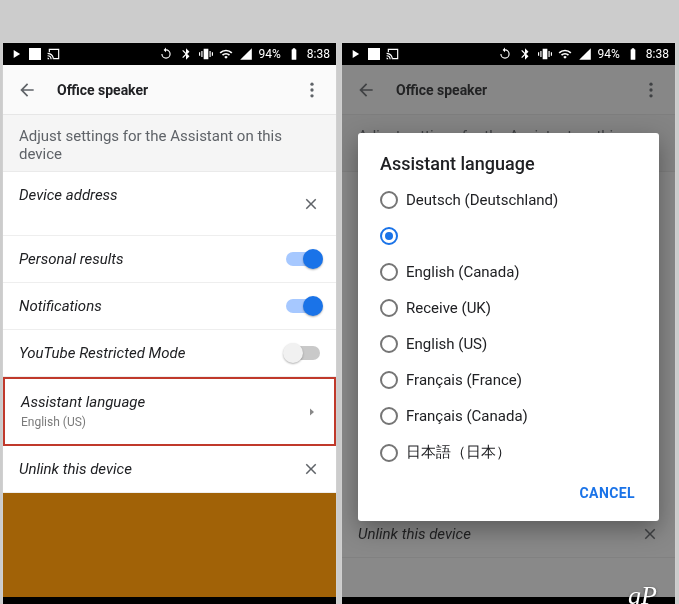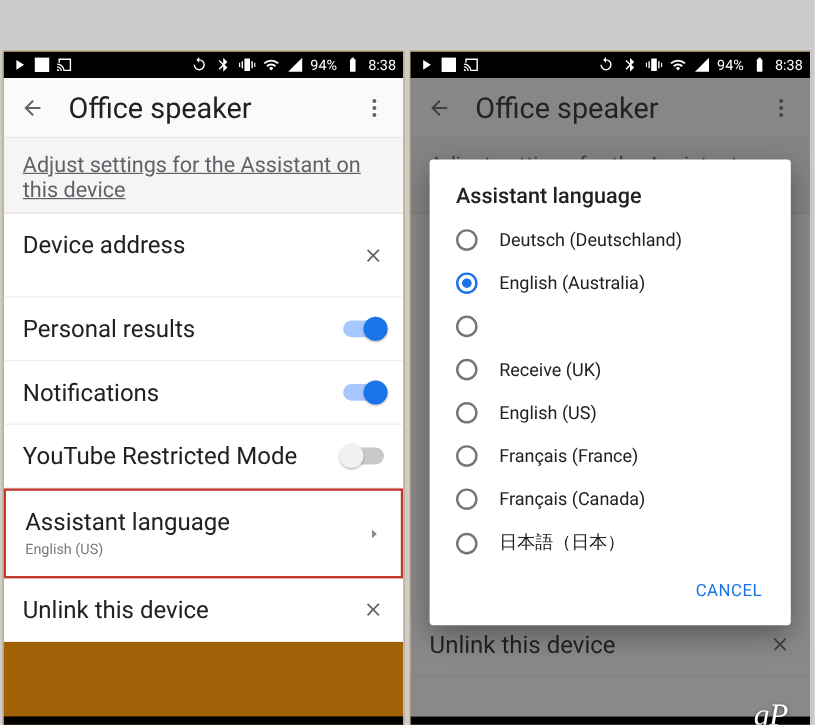--- a/index.html
+++ b/index.html
@@ -37,42 +37,41 @@
   
   .appbar {
     height: 50px;
     background: #fafafa;
     display: flex;
     align-items: center;
     padding: 0 14px;
     gap: 20px;
     border-bottom: 1px solid #e6e6e6;
   }
-  .appbar .title { font-size: 24px; color: #202124; flex: 1; font-weight: 400; }
+  .appbar .title { font-size: 14px; color: #202124; flex: 1; font-weight: 700; }
   .appbar svg { width: 20px; height: 20px; fill: #5f6368; }
 
   .subhead {
-    font-size: 18px;
+    font-size: 15px;
     color: #5f6368;
     padding: 12px 16px 8px;
     background: #f5f5f5;
     border-bottom: 1px solid #eaeaea;
-    text-decoration: underline;
   }
 
   .list { background: #fff; }
   .row {
     display: flex;
     align-items: center;
     padding: 14px 16px;
     border-bottom: 1px solid #eeeeee;
     gap: 12px;
   }
   .row .texts { flex: 1; min-width: 0; }
-  .row .label { font-size: 20px; color: #202124; }
+  .row .label { font-size: 15px; color: #202124; font-style: italic; }
   .row .sub { font-size: 12px; color: #7b7b7b; margin-top: 3px; line-height: 1.35; }
 
   .switch {
     width: 34px; height: 14px; border-radius: 7px; position: relative;
   }
   .switch.on { background: #a6c8ff; }
   .switch.off { background: #c9c9c9; }
   .switch .knob {
     width: 20px; height: 20px; border-radius: 50%; position: absolute; top: -3px;
     box-shadow: 0 1px 2px rgba(0,0,0,0.3);
@@ -97,34 +96,34 @@
   .dialog {
     position: absolute;
     left: 16px; right: 16px; top: 90px;
     background: #fff;
     border-radius: 3px;
     box-shadow: 0 8px 24px rgba(0,0,0,0.35);
     padding: 20px 0 8px;
   }
   .dialog .dlg-title { font-size: 18px; font-weight: 500; color: #202124; padding: 0 22px 8px; }
   .opt {
-    display: flex; align-items: center; gap: 18px;
+    display: flex; align-items: center; gap: 8px;
     padding: 9px 22px;
   }
   .opt .radio {
     width: 18px; height: 18px; border-radius: 50%;
     border: 2px solid #757575; position: relative; flex-shrink: 0;
   }
   .opt.selected .radio { border-color: #1a73e8; }
   .opt.selected .radio::after {
     content: ""; position: absolute; inset: 3px; border-radius: 50%; background: #1a73e8;
   }
   .opt .lbl { font-size: 15px; color: #202124; }
   .dlg-actions { display: flex; justify-content: flex-end; padding: 6px 14px 4px; }
-  .dlg-cancel { color: #1a73e8; font-size: 14px; font-weight: 400; letter-spacing: 0.4px; padding: 8px 10px; }
+  .dlg-cancel { color: #1a73e8; font-size: 14px; font-weight: 700; letter-spacing: 0.4px; padding: 8px 10px; }
 
   .watermark {
     position: absolute; right: 18px; bottom: 30px;
     font-family: Georgia, serif; font-style: italic;
     font-size: 26px; color: #fff; text-shadow: 0 1px 3px rgba(0,0,0,0.6);
     pointer-events: none;
   }
 
   
   .phone.right .appbar, .phone.right .subhead, .phone.right .list { position: relative; }
@@ -322,24 +321,24 @@
 
     <div class="dialog">
       <div class="dlg-title">Assistant language</div>
       <div id="optlist">
           <div class="opt">
             <div class="radio"></div>
             <div class="lbl">Deutsch (Deutschland)</div>
           </div>
           <div class="opt selected">
             <div class="radio"></div>
-            <div class="lbl">English (Australia)</div>
-          </div>
-          <div class="opt">
-            <div class="radio"></div>
+          </div>
+          <div class="opt">
+            <div class="radio"></div>
+            <div class="lbl">English (Canada)</div>
           </div>
           <div class="opt">
             <div class="radio"></div>
             <div class="lbl">Receive (UK)</div>
           </div>
           <div class="opt">
             <div class="radio"></div>
             <div class="lbl">English (US)</div>
           </div>
           <div class="opt">

